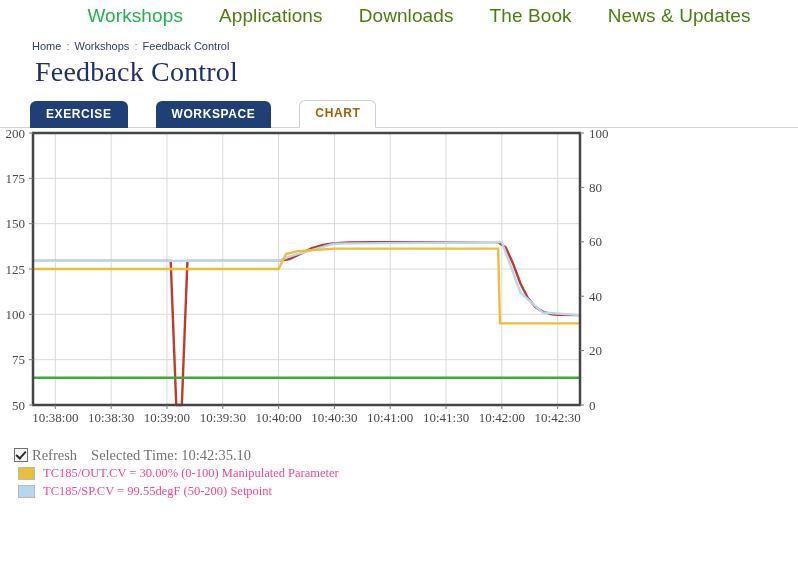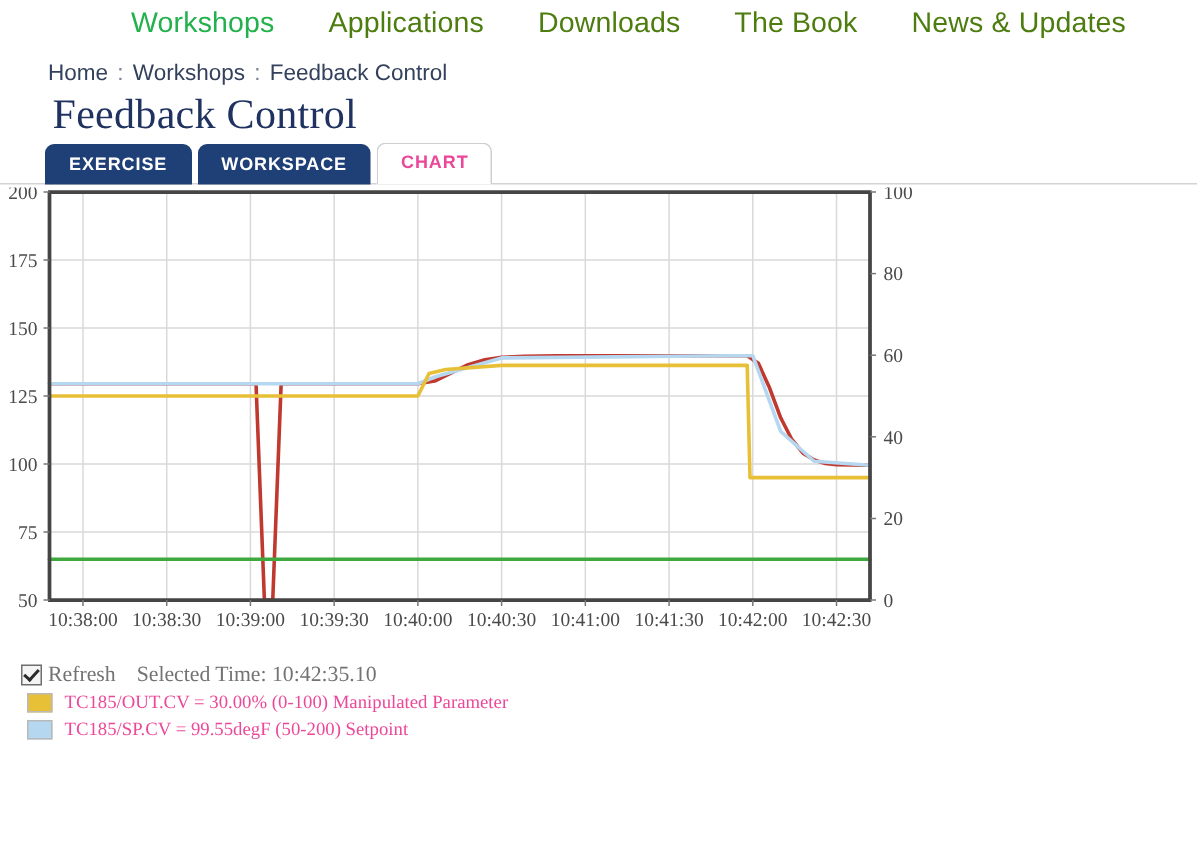--- a/index.html
+++ b/index.html
@@ -30,45 +30,45 @@
     color: #4d7c0f;
     letter-spacing: .1px;
     white-space: nowrap;
     cursor: pointer;
   }
   .nav-item.active { color: #22b14c; }
 
   
   .breadcrumb {
     padding: 8px 0 0 32px;
-    font-size: 15px;
+    font-size: 11px;
     color: #33415c;
   }
   .crumb { cursor: pointer; }
   .crumb-sep { color: #7b8496; padding: 0 2px; }
 
   
   .page-title {
     padding: 4px 0 0 35px;
     font-family: "Liberation Serif", serif;
     font-size: 28px;
     font-weight: normal;
     color: #1f3260;
     margin: 0;
     letter-spacing: .2px;
   }
 
   
   .tabbar {
-    margin-top: 0;
+    margin-top: 10px;
     padding-left: 30px;
     height: 30px;
     display: flex;
     align-items: flex-end;
-    gap: 4px;
+    gap: 28px;
     position: relative;
   }
   .tabbar::after {
     content: "";
     position: absolute;
     left: 0; right: 0; bottom: 0;
     height: 1px;
     background: #d3d3d3;
   }
   .tab {
@@ -79,21 +79,21 @@
     letter-spacing: .6px;
     padding: 7px 16px 7px 16px;
     border-radius: 6px 6px 0 0;
     line-height: 13px;
     cursor: pointer;
     position: relative;
     z-index: 2;
   }
   .tab.active {
     background: #ffffff;
-    color: #ec4899;
+    color: #a16207;
     border: 1px solid #cfcfcf;
     border-bottom: 1px solid #ffffff;
     padding: 6px 15px 7px 15px;
   }
 
   
   .chart-wrap {
     position: relative;
     width: 798px;
     height: 310px;

